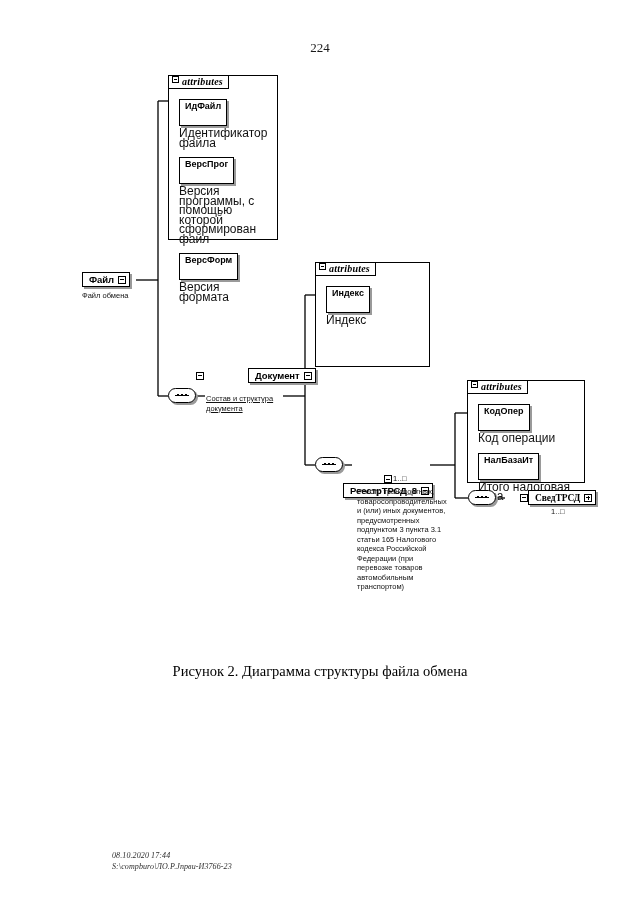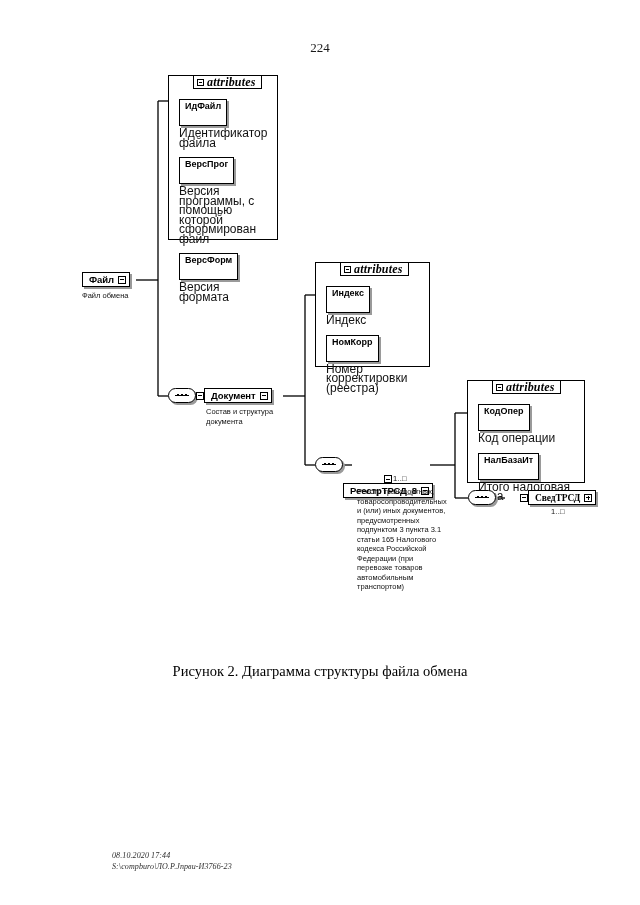--- a/index.html
+++ b/index.html
@@ -74,30 +74,28 @@
   .attr-tab {
     position: absolute;
     top: -1px;
     left: -1px;
     height: 14px;
     border: 1px solid #000;
     border-bottom: 1px solid #000;
     background: #fff;
     box-sizing: border-box;
     display: flex;
-    align-items: center;
     padding: 0 5px 0 3px;
     font-family: "Liberation Serif", serif;
     font-style: italic;
     font-weight: bold;
-    font-size: 12px;
+    font-size: 10px;
     letter-spacing: .2px;
     white-space: nowrap;
     z-index: 3;
-    margin-left: 25px;
   }
   .collapse-box {
     display: inline-block;
     width: 7px;
     height: 7px;
     border: 1px solid #000;
     box-sizing: border-box;
     position: relative;
     margin-right: 3px;
     background: #fff;
@@ -306,24 +304,20 @@
   <div class="attr-panel" style="left:315px; top:262px; width:115px; height:105px;">
     <div class="attr-tab">
       <span class="collapse-box"></span>
       <span>attributes</span>
     </div>
     <div class="attr-body">
       <div class="attr-item">
         <div class="attr-name">Индекс</div>
         <div class="attr-desc">Индекс</div>
       </div>
-      <div class="attr-item">
-        <div class="attr-name">НомКорр</div>
-        <div class="attr-desc">Номер корректировки (реестра)</div>
-      </div>
     </div>
   </div>
 
   <div class="attr-panel" style="left:467px; top:380px; width:118px; height:103px;">
     <div class="attr-tab">
       <span class="collapse-box"></span>
       <span>attributes</span>
     </div>
     <div class="attr-body">
       <div class="attr-item">
@@ -347,28 +341,28 @@
 
   <div class="seq" style="left:168px; top:388px;">
     <div class="bar"></div>
     <div class="dots">
         <i></i>
         <i></i>
         <i></i>
       </div>
   </div>
 
-  <div class="node" style="left:196px; top:388px;">
+  <div class="node" style="left:196px; top:368px;gap:44px;">
     <span class="stub"></span>
     <div class="node-box">
       <span class="node-label">Документ</span>
       <span class="expander"></span>
     </div>
   </div>
-  <div class="node-desc" style="left:206px; top:407px; width:95px;">Состав и структура документа</div>
+  <div class="node-desc" style="left:206px; top:394px; width:95px;text-decoration:underline;">Состав и структура документа</div>
 
   <div class="seq" style="left:315px; top:457px;">
     <div class="bar"></div>
     <div class="dots">
         <i></i>
         <i></i>
         <i></i>
       </div>
   </div>
 

